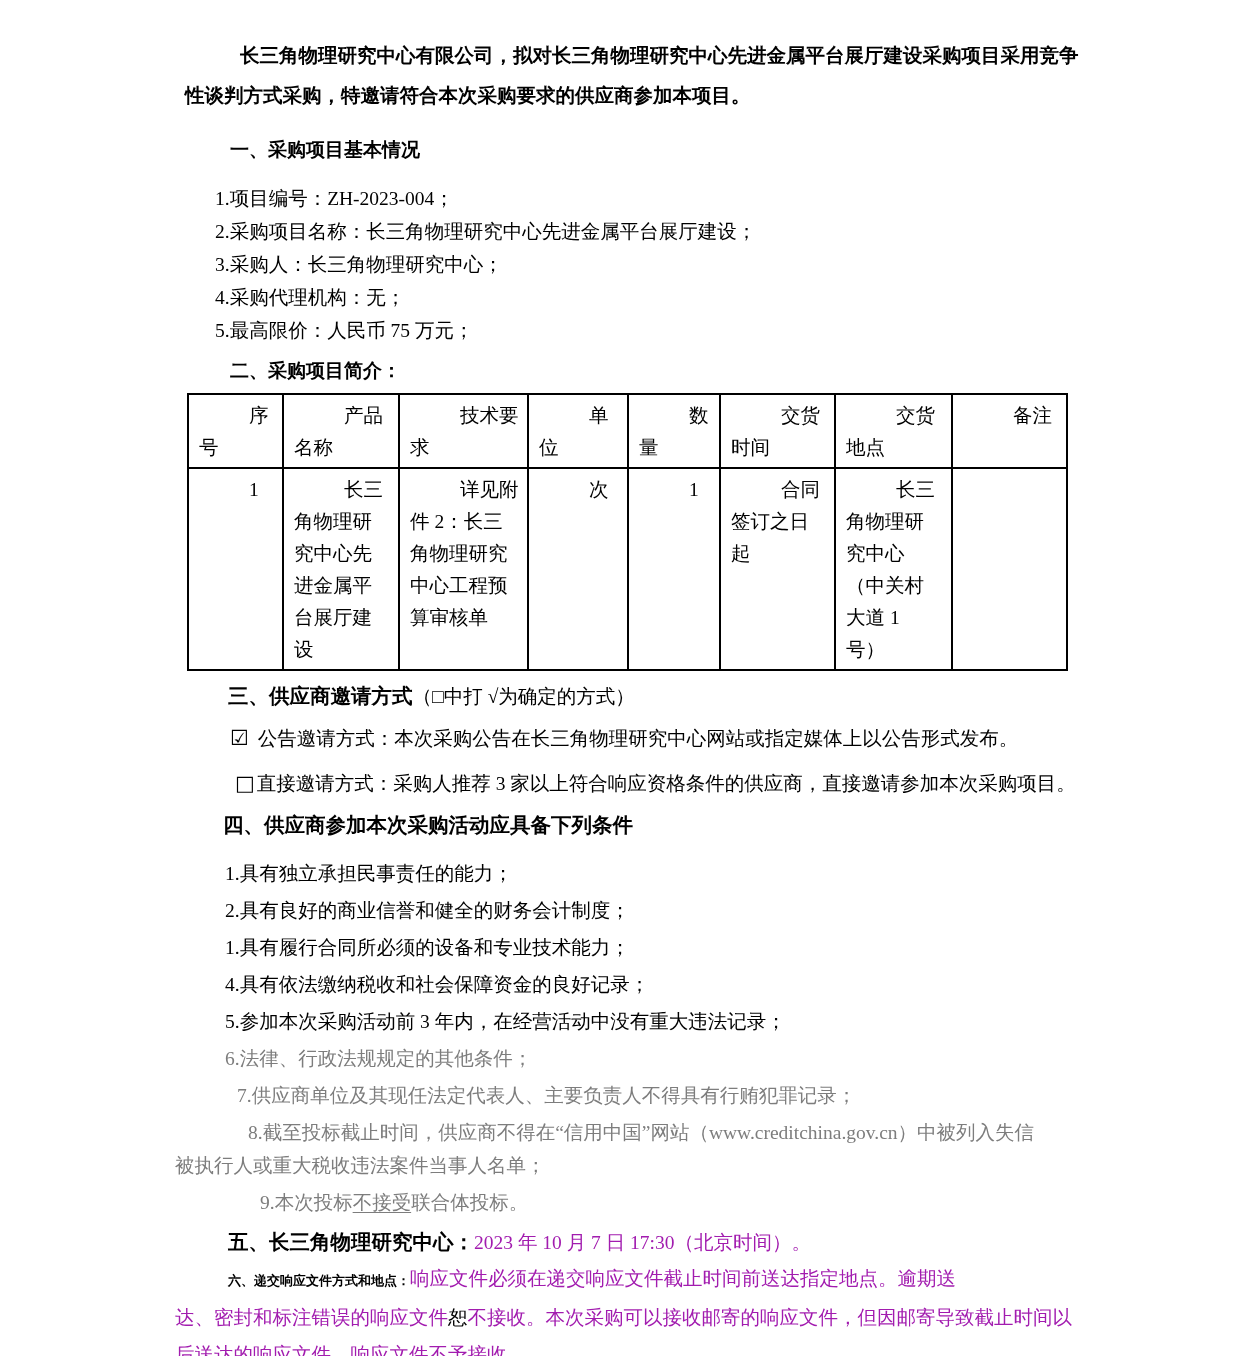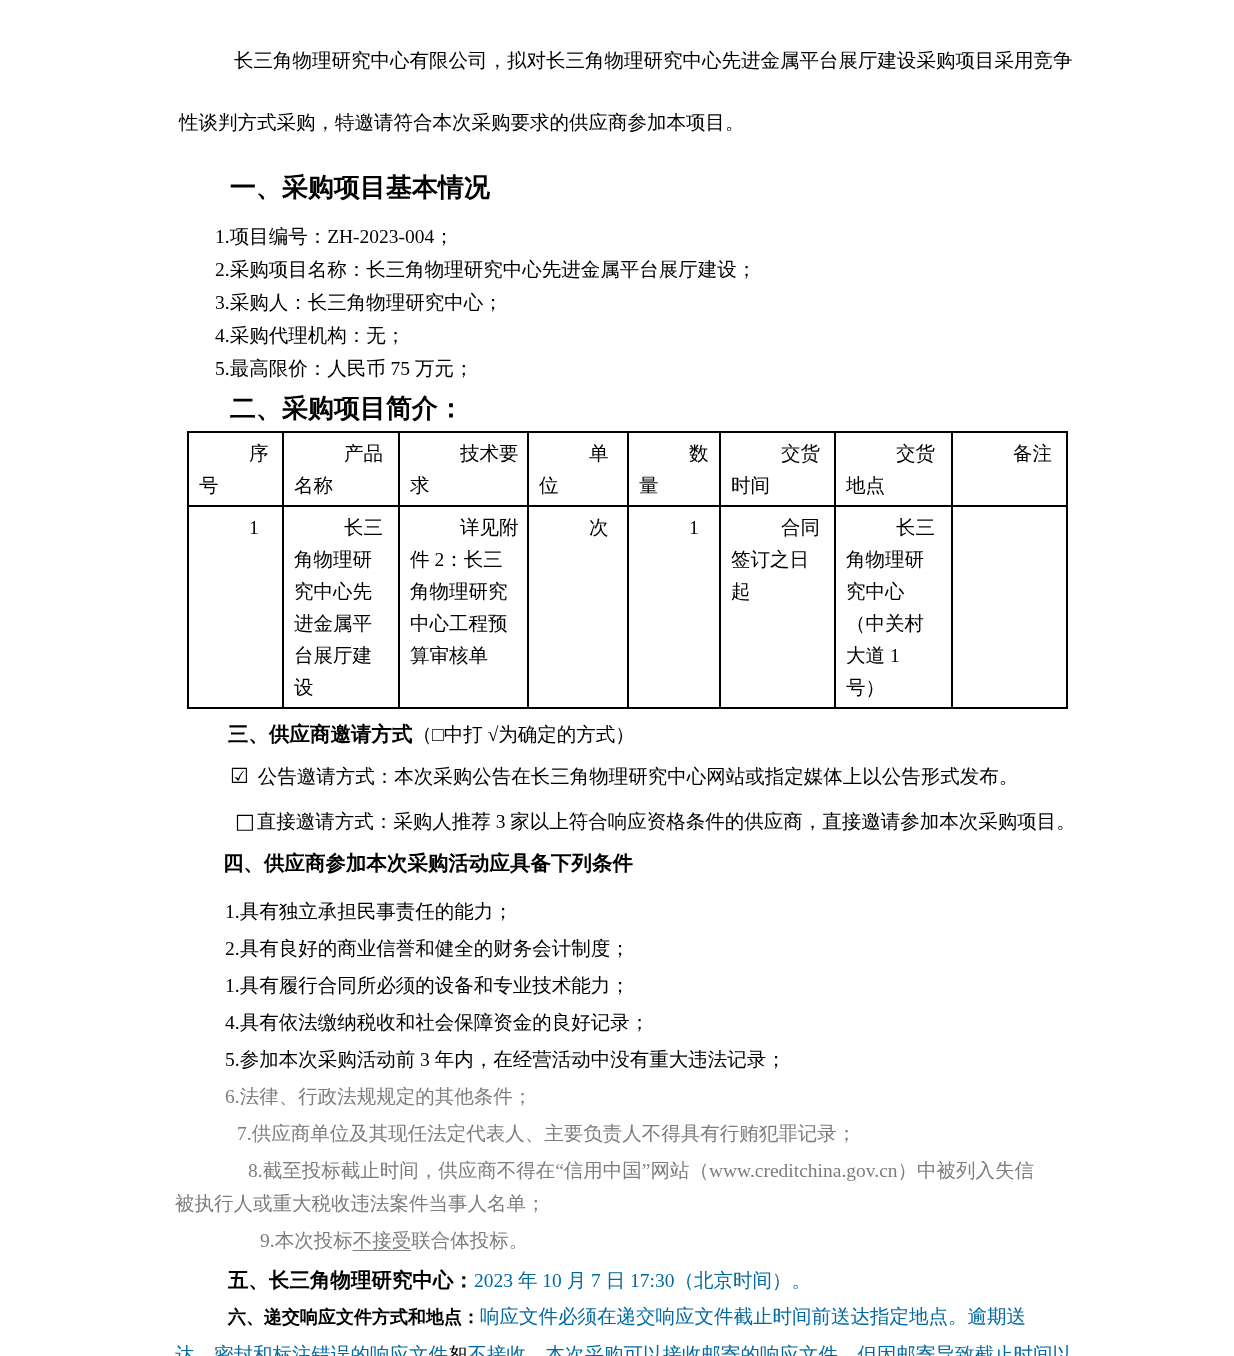--- a/index.html
+++ b/index.html
@@ -3,23 +3,23 @@
 <meta charset="utf-8">
 <style>
   html,body{margin:0;padding:0;}
   body{
     width:1234px;height:1356px;overflow:hidden;background:#ffffff;color:#000000;
     font-family:"Liberation Serif","DejaVu Serif",serif;font-size:19.5px;
   }
   .page{padding:26px 150px 0 175px;}
   .pre{white-space:pre;}
 
-  .intro{margin:4px;line-height:62px;text-indent:55px;}
+  .intro{margin:10px;line-height:40px;text-indent:55px;font-weight:bold;}
 
-  .h-big{font-size:26px;font-weight:700;padding-left:55px;margin:16px 0 0;line-height:36px;white-space:nowrap;}
+  .h-big{font-size:19px;font-weight:700;padding-left:55px;margin:16px 0 0;line-height:36px;white-space:nowrap;}
   .h2b{margin-top:6px;}
 
   .list-s1{margin-top:14px;}
   .list-s1 p{margin:0;line-height:33px;padding-left:40px;white-space:nowrap;}
 
   table{border-collapse:collapse;table-layout:fixed;margin:4px 0 0 12px;width:879px;}
   th,td{
     border:2px solid #000;font-weight:400;text-align:left;vertical-align:top;
     padding:5px 10px 3px;line-height:32px;white-space:pre;text-indent:50px;font-size:19.5px;
   }
@@ -39,25 +39,25 @@
   .list-s4 p{margin:4px 0 0;line-height:33px;text-indent:50px;white-space:pre;}
   .list-s4 p:first-child{margin-top:0;}
   .list-s4 p:nth-child(7){text-indent:62px;}
   .list-s4 p:nth-child(8){text-indent:73px;}
   .list-s4 p:nth-child(9){text-indent:85px;}
   .list-s4 p:nth-child(n+6){color:#7d7d7d;}
   .u{text-decoration:underline;text-underline-offset:3px;}
 
   .s5{margin-top:8px;padding-left:53px;}
   .s5 .body{font-weight:400;font-size:19.5px;}
-  .muted{color:#0369a1;}
+  .muted{color:#a21caf;}
   .emph{color:#000000;}
 
   .s6{margin:2px 0 0;font-size:19.5px;font-weight:400;line-height:37px;text-indent:53px;white-space:pre;}
-  .s6 b{font-size:18px;}
+  .s6 b{font-size:13px;}
 </style>
 </head>
 <body>
 
 <div class="page">
 
   <p class="intro pre">长三角物理研究中心有限公司，拟对长三角物理研究中心先进金属平台展厅建设采购项目采用竞争
 性谈判方式采购，特邀请符合本次采购要求的供应商参加本项目。</p>
 
   <h2 class="h-big">一、采购项目基本情况</h2>

